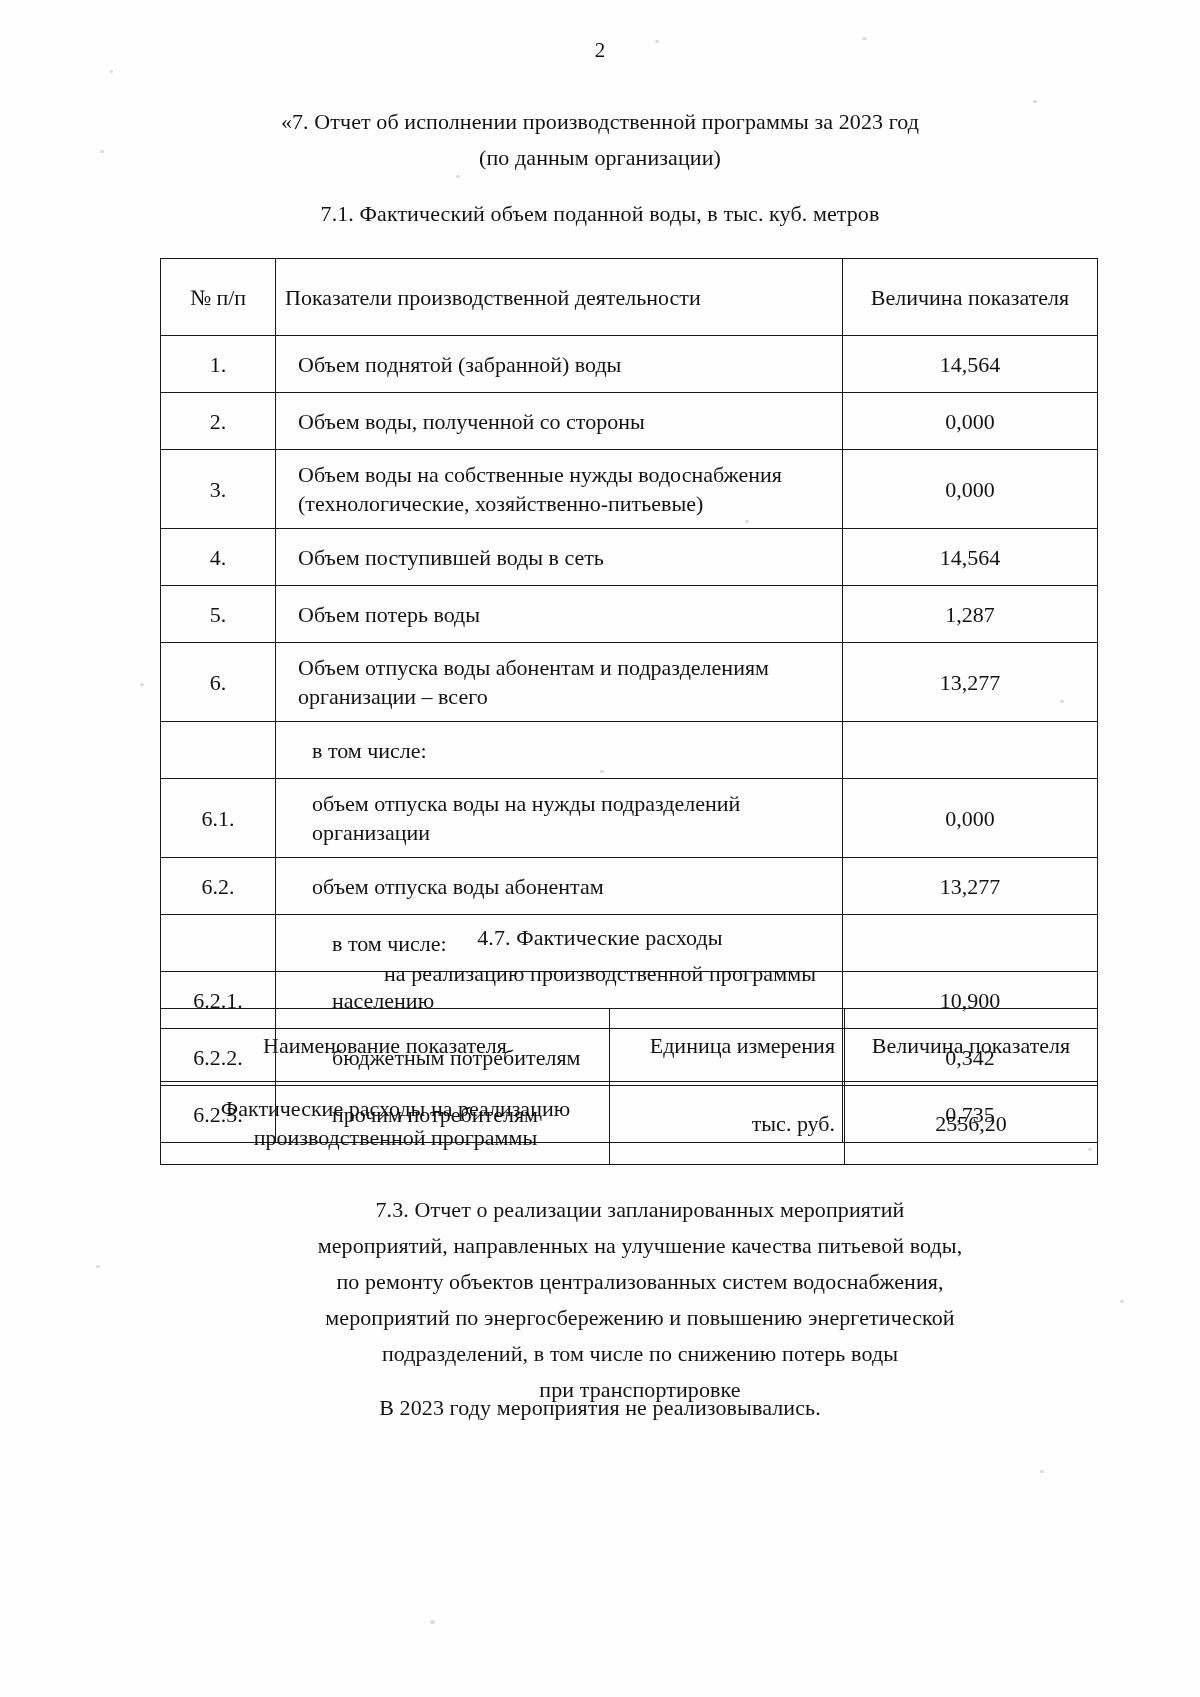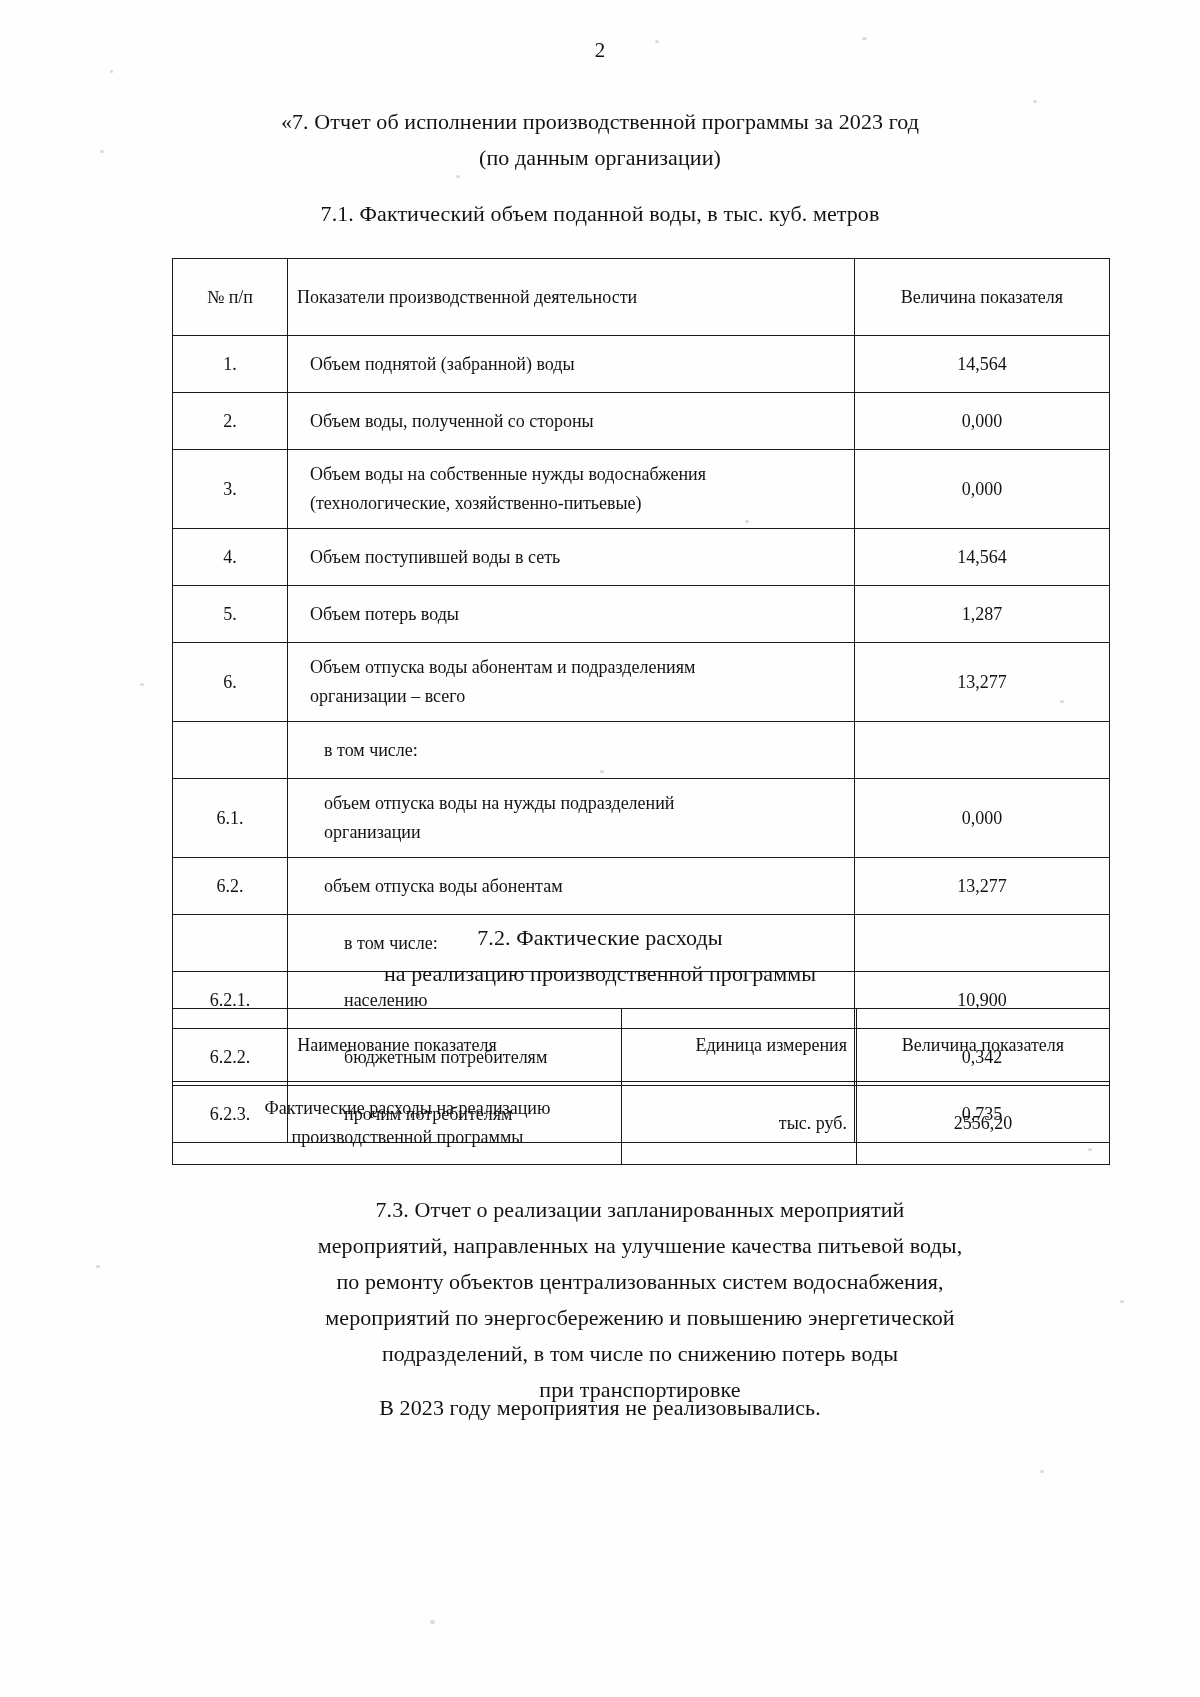--- a/index.html
+++ b/index.html
@@ -48,23 +48,22 @@
 
   #title-block { top: 104px; }
   #sub-71 { top: 196px; }
   #sub-72 { top: 920px; }
   #sub-73 { top: 1192px; margin-left: 40px; }
   #closing { top: 1390px; }
 
   table.doc-table {
     position: absolute;
     border-collapse: collapse;
-    font-size: 18px;
+    font-size: 22px;
     table-layout: fixed;
-    margin-left: 12px;
   }
   table.doc-table td, table.doc-table th {
     border: 1.6px solid #1a1a1a;
     padding: 5px 9px;
     font-weight: normal;
     vertical-align: middle;
     line-height: 29px;
   }
 
   
@@ -224,21 +223,21 @@
       <tr>
         <td class="c-no">6.2.3.</td>
         <td class="c-name indent3">прочим потребителям</td>
         <td class="c-value">0,735</td>
       </tr>
 
     </tbody>
   </table>
 
   <div class="heading-block" id="sub-72">
-    <div class="h-line">7.2. Фактические расходы</div>
+    <div class="h-line">4.7. Фактические расходы</div>
     <div class="h-line">на реализацию производственной программы</div>
   </div>
 
   <table class="doc-table" id="table-72">
     <thead>
       <tr>
         <td class="c-name2">Наименование показателя</td>
         <td class="c-unit">Единица измерения</td>
         <td class="c-val2">Величина показателя</td>
       </tr>

